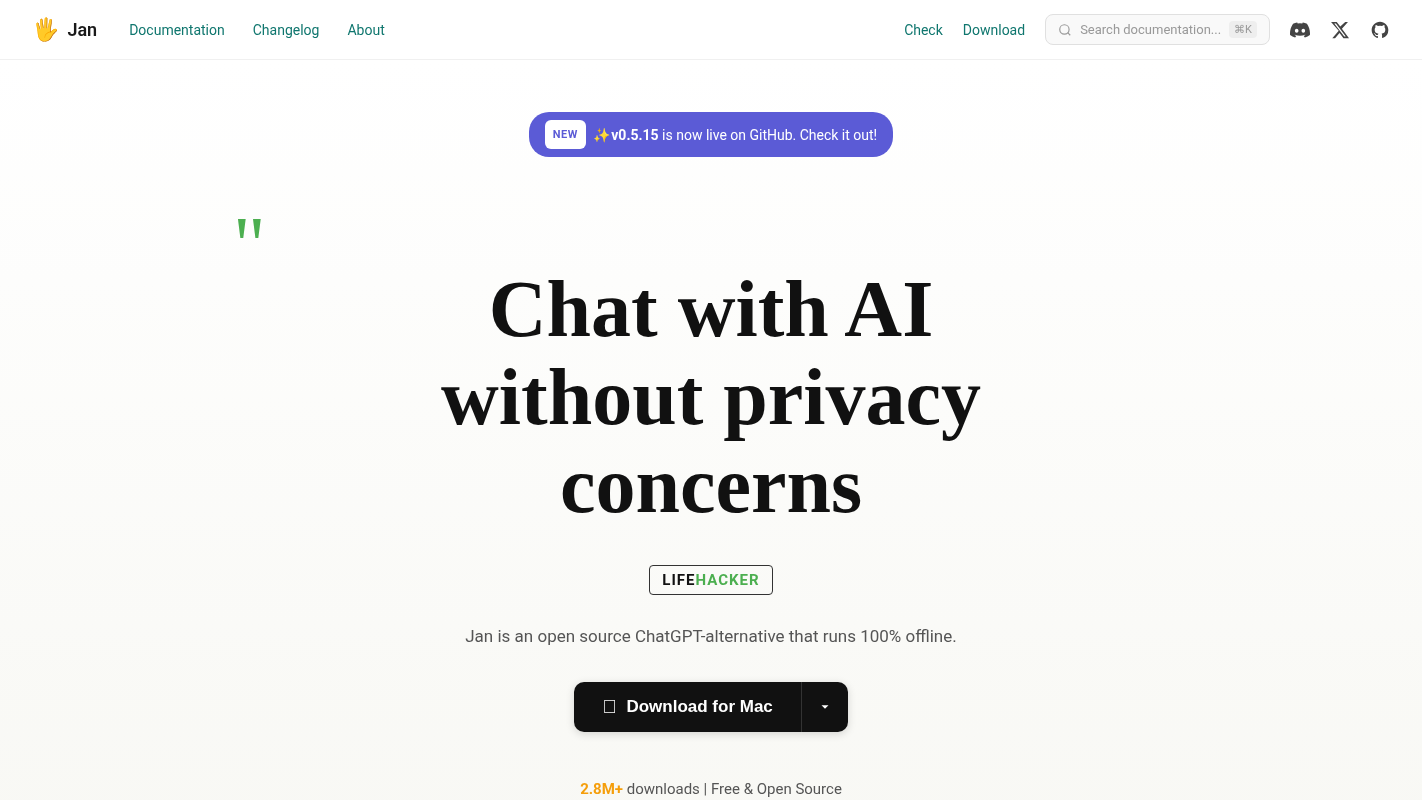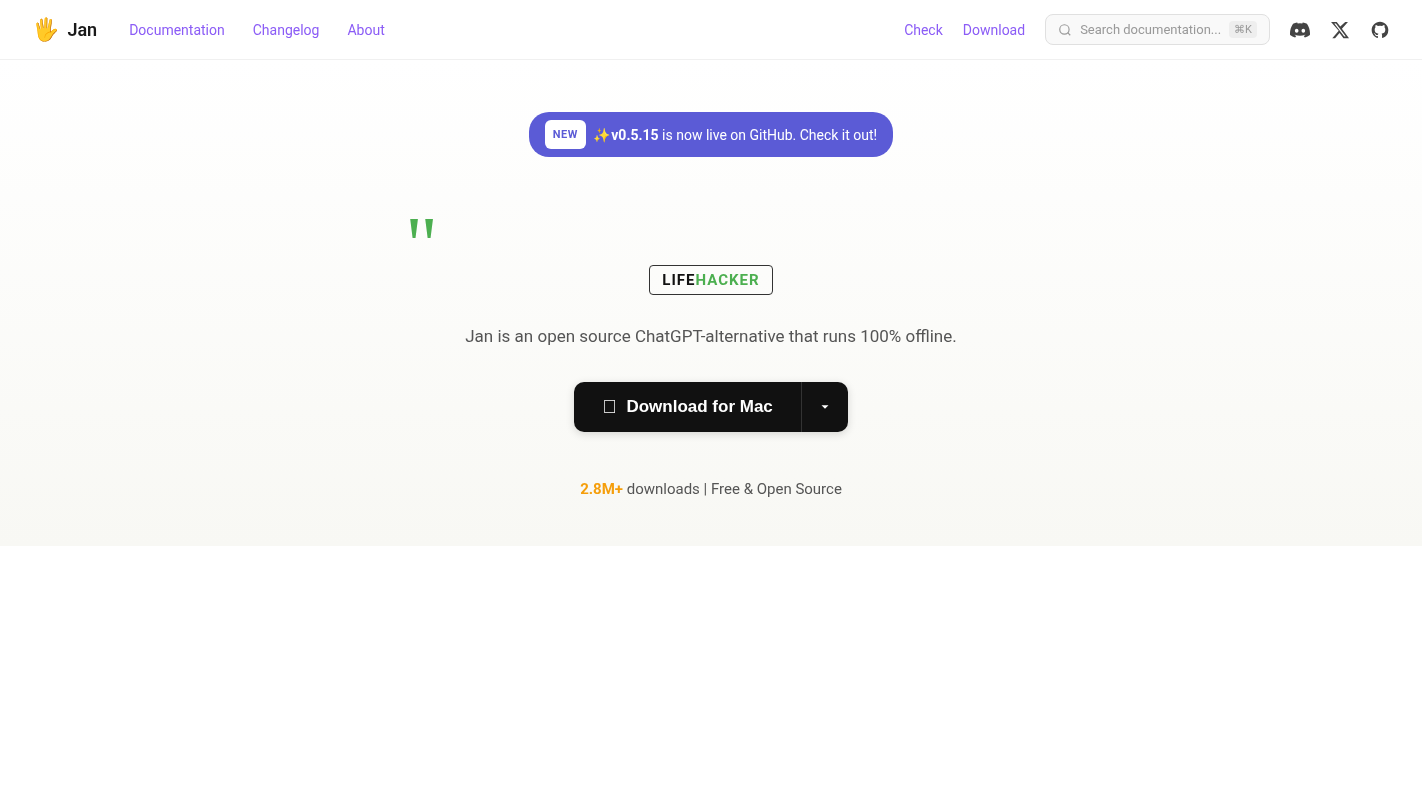--- a/index.html
+++ b/index.html
@@ -55,21 +55,21 @@
     }
 
     .nav-links {
       display: flex;
       align-items: center;
       gap: 28px;
     }
 
     .nav-link {
       font-size: 14px;
-      color: #8b5cf6;
+      color: #0f766e;
       text-decoration: none;
       cursor: pointer;
     }
 
     .navbar-right {
       display: flex;
       align-items: center;
       gap: 20px;
     }
 
@@ -340,20 +340,24 @@
       <span>✨</span><strong>v0.5.15</strong><span> is now live on GitHub. Check it out!</span>
     </span>
   </div>
 
   <div class="hero-section">
 
     <div class="quote-marks">
       <span class="quote-mark">"</span>
     </div>
 
+    <h1 class="hero-title">
+      <span>Chat with AI</span><br>
+      <span>without privacy concerns</span>
+    </h1>
 
     <div class="press-badge">
       <div class="lifehacker-badge">
         <span class="lh-life">LIFE</span>
           <span class="lh-hacker">HACKER</span>
       </div>
     </div>
 
     <p class="hero-desc">Jan is an open source ChatGPT-alternative that runs 100% offline.</p>
 

